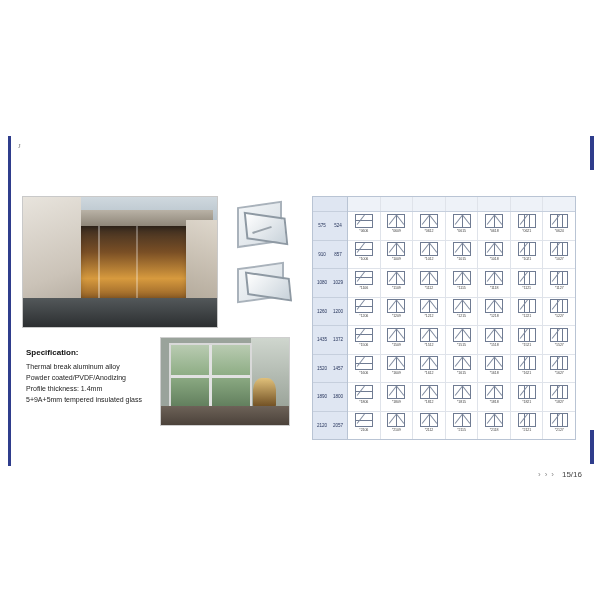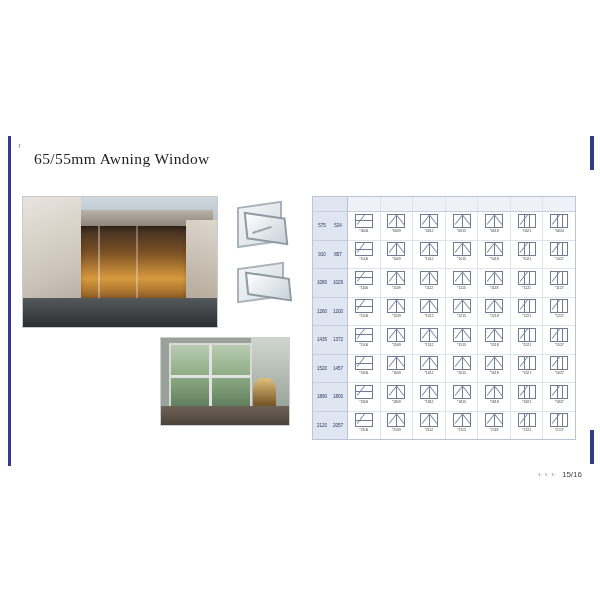--- a/index.html
+++ b/index.html
@@ -347,31 +347,37 @@
 </head>
 <body>
 
 <div class="page">
 
   <div class="rule-left"></div>
   <div class="rule-right-top"></div>
   <div class="rule-right-bottom"></div>
 
   <div class="corner-mark">J</div>
-  <div class="page-title">65/55mm  Awning Window</div>
 
   <div class="main-photo">
     <div class="mp-sky"></div>
     <div class="mp-roof"></div>
     <div class="mp-glass"></div>
     <div class="mp-wallL"></div>
     <div class="mp-wallR"></div>
     <div class="mp-ground"></div>
   </div>
 
+  <div class="spec">
+    <div class="spec-title">Specification:</div>
+    <div class="spec-line">Thermal break aluminum alloy</div>
+    <div class="spec-line">Powder coated/PVDF/Anodizing</div>
+    <div class="spec-line">Profile thickness: 1.4mm</div>
+    <div class="spec-line">5+9A+5mm tempered insulated glass</div>
+  </div>
 
   <div class="kitchen-photo">
     <div class="kp-wall"></div>
     <div class="kp-window"></div>
     <div class="kp-lamp"></div>
     <div class="kp-counter"></div>
   </div>
 
   <div class="cutout cutout-1">
     <div class="win-frame"></div>

